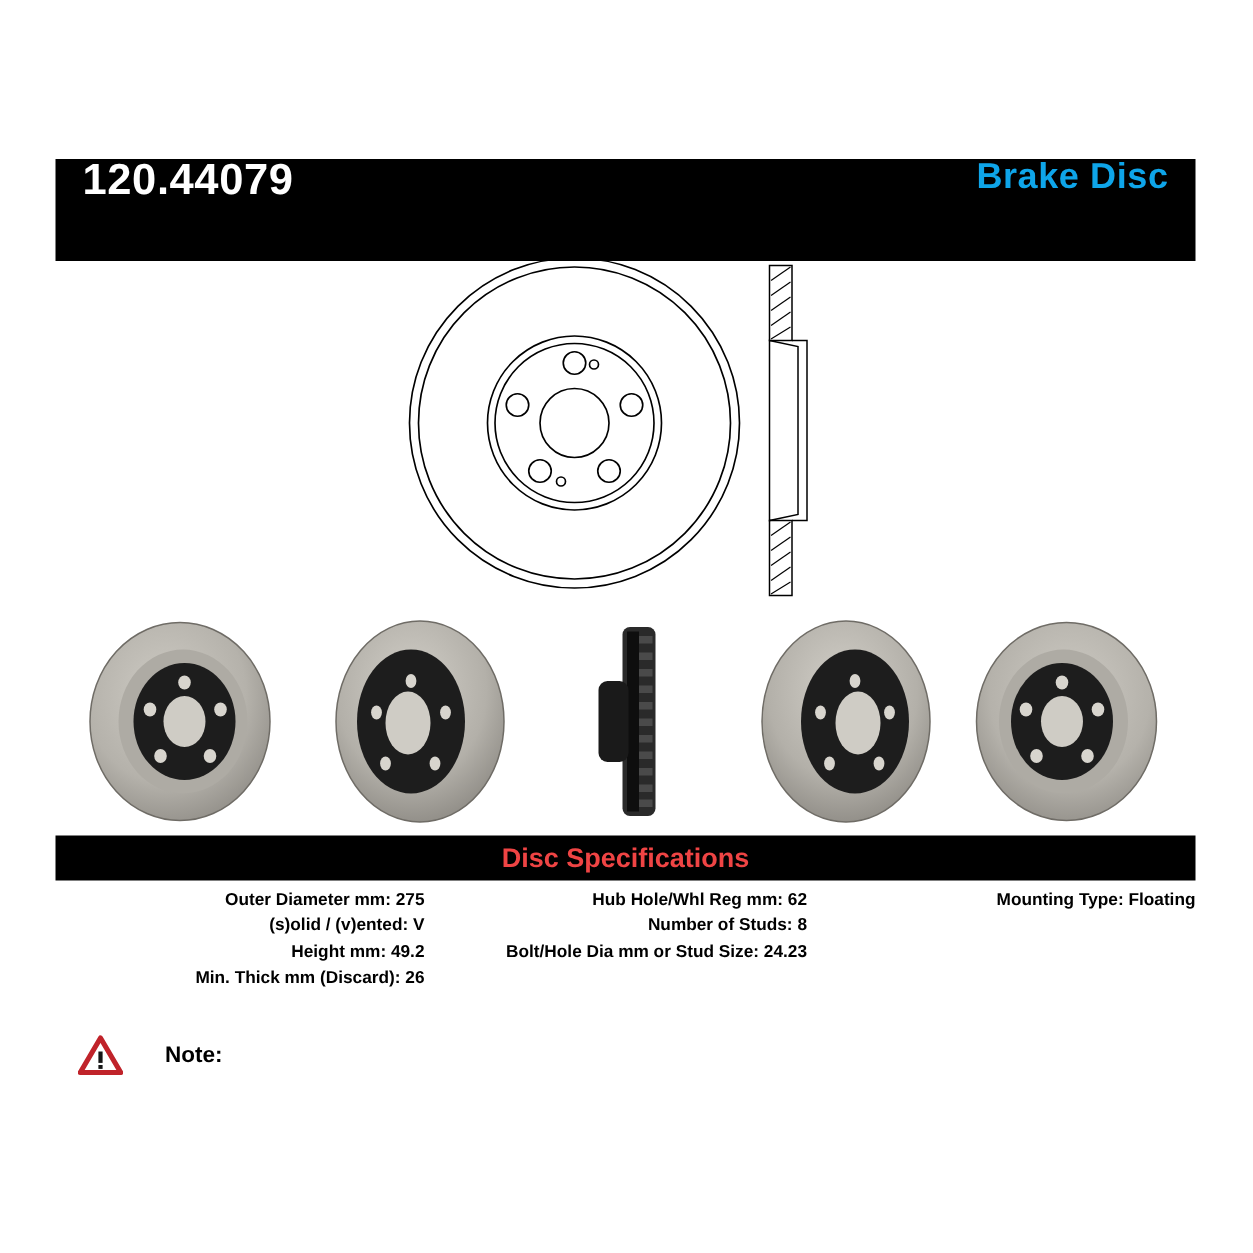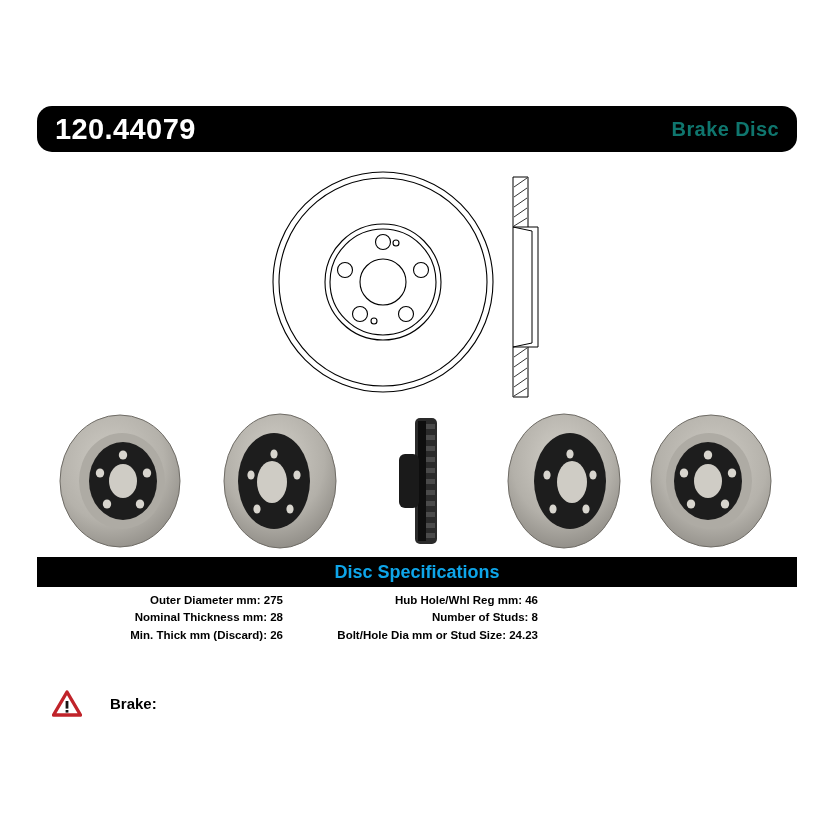--- a/index.html
+++ b/index.html
@@ -24,38 +24,36 @@
     height: 835px;
     background: #ffffff;
   }
 
   
   .header-bar {
     position: absolute;
     left: 37px;
     top: 106px;
     width: 760px;
-    height: 46px;
+    height: 68px;
     background: #000000;
     display: flex;
-    align-items: center;
     justify-content: space-between;
     padding: 0 18px;
-    border-radius: 15px;
   }
   .part-number {
     color: #ffffff;
     font-size: 29px;
     font-weight: bold;
     letter-spacing: 0.4px;
     line-height: 1;
   }
   .product-type {
-    color: #0f766e;
-    font-size: 20px;
+    color: #0ea5e9;
+    font-size: 24px;
     font-weight: bold;
     letter-spacing: 0.4px;
     line-height: 1;
   }
 
   
   .drawing-area {
     position: absolute;
     left: 270px;
     top: 165px;
@@ -84,21 +82,21 @@
     left: 37px;
     top: 557px;
     width: 760px;
     height: 30px;
     background: #000000;
     display: flex;
     align-items: center;
     justify-content: center;
   }
   .spec-banner-title {
-    color: #0ea5e9;
+    color: #ef4444;
     font-size: 18px;
     font-weight: bold;
     line-height: 1;
   }
 
   
   .spec-columns {
     position: absolute;
     left: 37px;
     top: 592px;
@@ -309,37 +307,41 @@
   </div>
 
   <div class="spec-banner">
     <div class="spec-banner-title">Disc Specifications</div>
   </div>
 
   <div class="spec-columns">
 
     <div class="spec-col spec-col-left">
       <div class="spec-line">Outer Diameter mm: 275</div>
-      <div class="spec-line">Nominal Thickness mm: 28</div>
+      <div class="spec-line">(s)olid / (v)ented: V</div>
+      <div class="spec-line">Height mm: 49.2</div>
       <div class="spec-line">Min. Thick mm (Discard): 26</div>
     </div>
 
     <div class="spec-col spec-col-mid">
-      <div class="spec-line">Hub Hole/Whl Reg mm: 46</div>
+      <div class="spec-line">Hub Hole/Whl Reg mm: 62</div>
       <div class="spec-line">Number of Studs: 8</div>
       <div class="spec-line">Bolt/Hole Dia mm or Stud Size: 24.23</div>
     </div>
 
+    <div class="spec-col spec-col-right">
+      <div class="spec-line">Mounting Type: Floating</div>
+    </div>
 
   </div>
 
   <div class="note-row">
     <span class="warn-icon">
       <svg width="30" height="27" viewBox="0 0 30 27">
         <path d="M15 2 L28.5 25 L1.5 25 Z" fill="#ffffff" stroke="#c0232a" stroke-width="3.4" stroke-linejoin="round"></path>
         <rect x="13.6" y="11" width="2.8" height="7.6" fill="#151515"></rect>
         <rect x="13.6" y="20" width="2.8" height="2.6" fill="#151515"></rect>
       </svg>
     </span>
-    <span class="note-label">Brake:</span>
+    <span class="note-label">Note:</span>
   </div>
 
 </div>
 
 </body></html>

